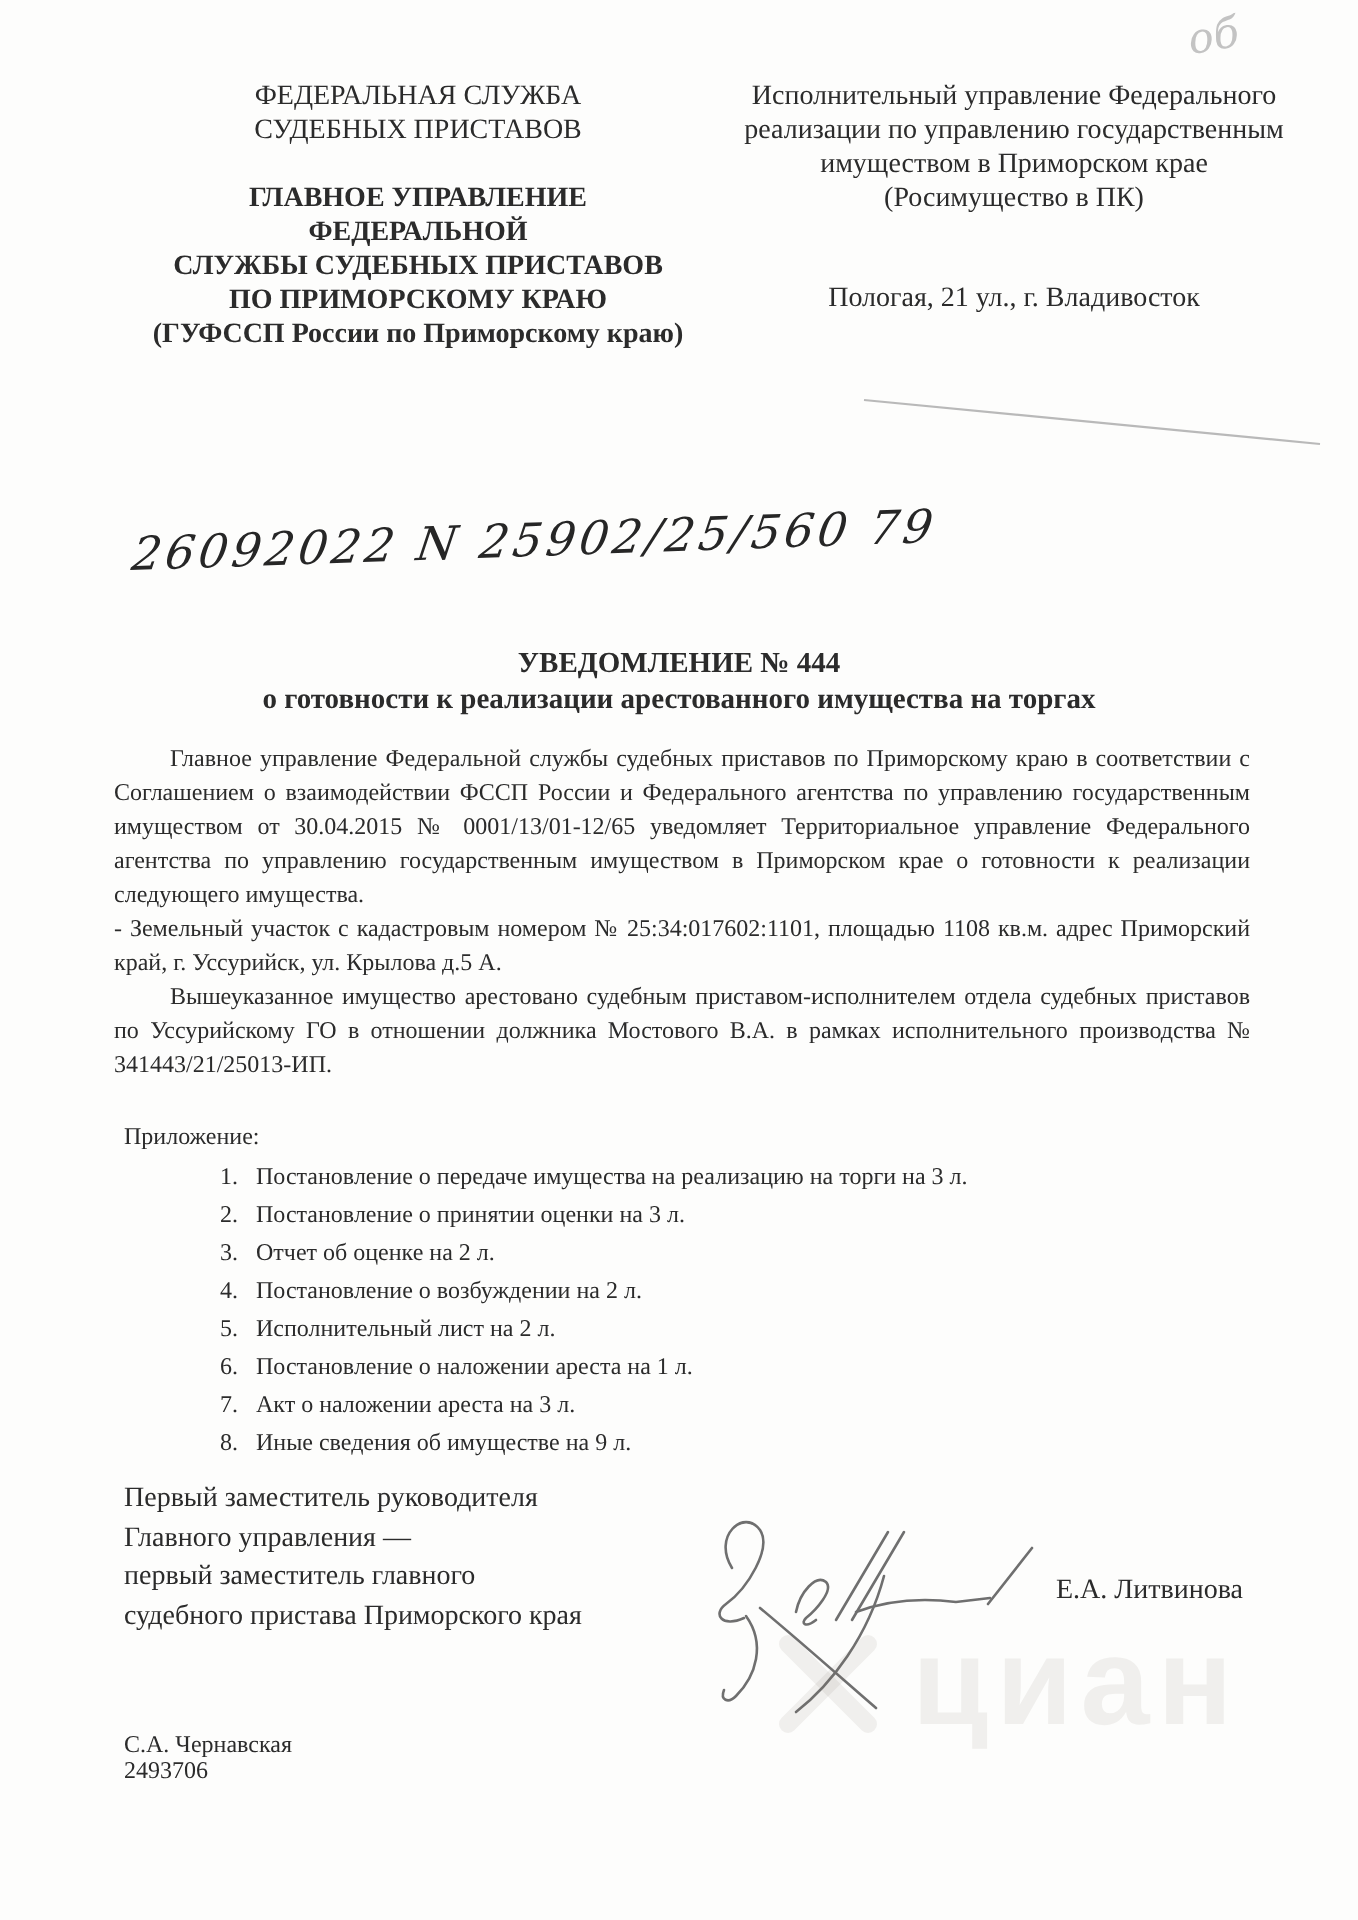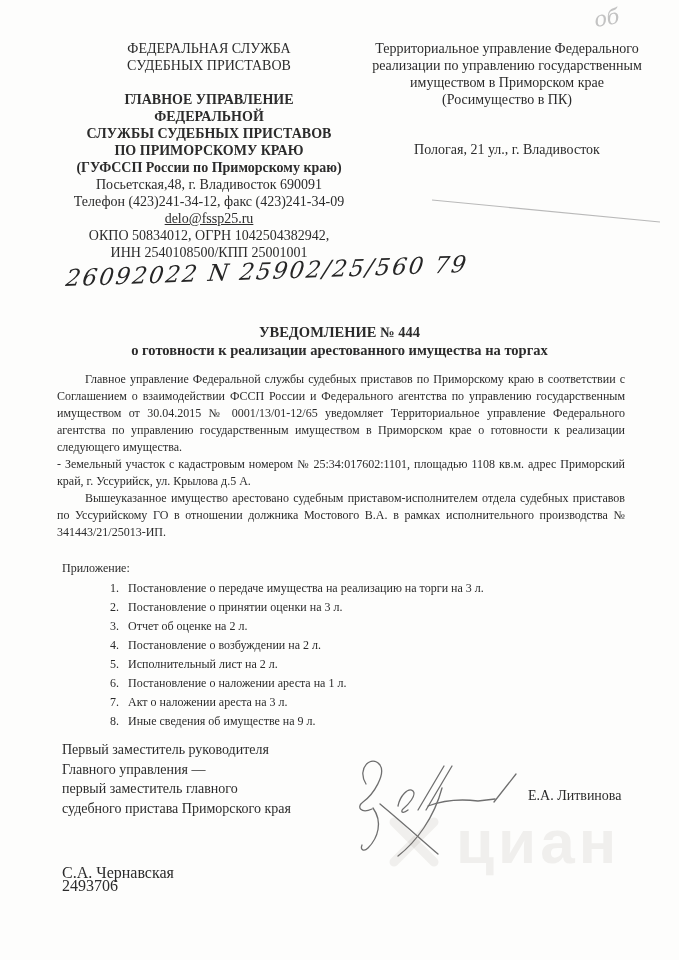--- a/index.html
+++ b/index.html
@@ -71,51 +71,44 @@
     pointer-events:none;
   }
   .watermark-text {
     font-family:"Liberation Sans", sans-serif;
     font-weight:bold; font-size:62px; letter-spacing:4px;
     color:rgba(125,118,105,0.10);
   }
   
   .footer {
     position:absolute; top:866px; left:62px;
-    font-size:16px; line-height:13px;
+    font-size:12px; line-height:13px;
   }
 </style>
 </head>
 <body>
 
 <div class="page">
 
   <div class="corner-note">об</div>
 
   <div class="org-left">
     <div>ФЕДЕРАЛЬНАЯ СЛУЖБА</div>
     <div>СУДЕБНЫХ ПРИСТАВОВ</div>
     <div class="dept">
       <div>ГЛАВНОЕ УПРАВЛЕНИЕ</div>
       <div>ФЕДЕРАЛЬНОЙ</div>
       <div>СЛУЖБЫ СУДЕБНЫХ ПРИСТАВОВ</div>
       <div>ПО ПРИМОРСКОМУ КРАЮ</div>
       <div>(ГУФССП России по Приморскому краю)</div>
     </div>
-    <div class="contacts">
-      <div>Посьетская,48, г. Владивосток 690091</div>
-      <div>Телефон (423)241-34-12, факс (423)241-34-09</div>
-      <div class="email">delo@fssp25.ru</div>
-      <div>ОКПО 50834012, ОГРН 1042504382942,</div>
-      <div>ИНН 2540108500/КПП 25001001</div>
-    </div>
   </div>
 
   <div class="org-right">
-    <div>Территориальное управление Федерального</div>
+    <div>Исполнительный управление Федерального</div>
     <div>реализации по управлению государственным</div>
     <div>имуществом в Приморском крае</div>
     <div>(Росимущество в ПК)</div>
     <div class="recipient-address">Пологая, 21 ул., г. Владивосток</div>
   </div>
 
   <div class="reg-handwriting">26092022 N 25902/25/560 79</div>
 
   <svg class="pen-stroke" width="679" height="960" viewBox="0 0 679 960">
     <line x1="432" y1="200" x2="660" y2="222" stroke="#b9b9b9" stroke-width="1.1"></line>

